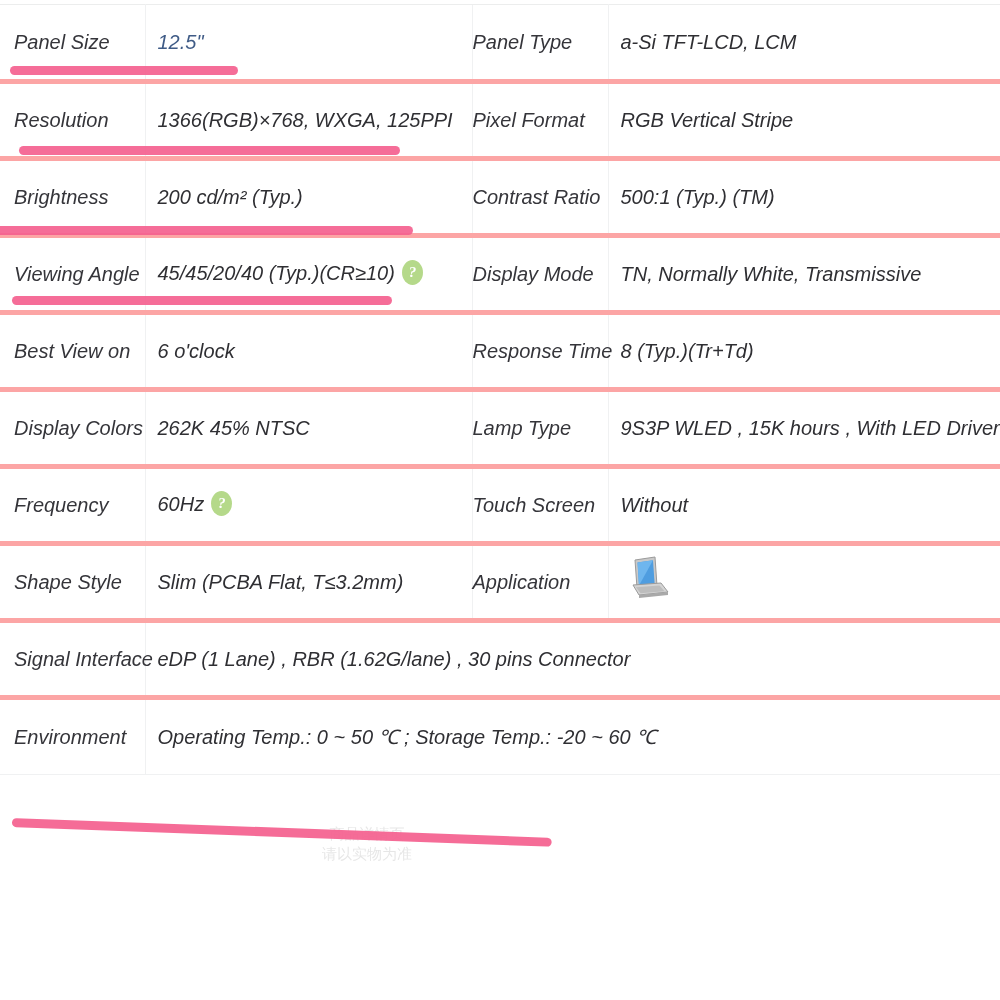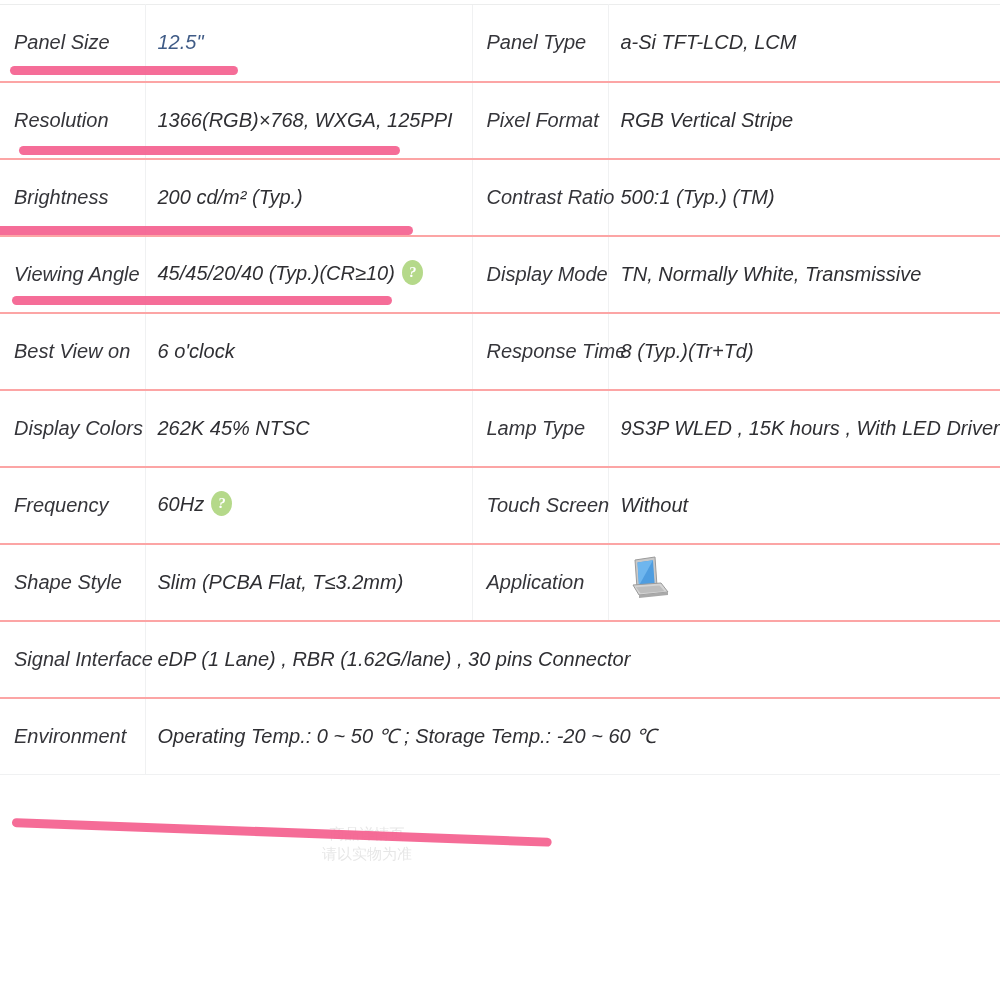--- a/index.html
+++ b/index.html
@@ -32,41 +32,41 @@
     table-layout: fixed;
   }
   table.spec col.c-label1 { width: 145px; }
   table.spec col.c-value1 { width: 327px; }
   table.spec col.c-label2 { width: 136px; }
   table.spec col.c-value2 { width: 392px; }
 
   table.spec tr { height: 77px; font-style: italic; }
 
   table.spec td {
-    border-top: 2px solid #fca5a5;
+    border-top: 5px solid #fca5a5;
     border-bottom: 1px solid #f0f1f2;
     padding: 0 0 0 14px;
     font-size: 20px;
     color: #2f2f33;
     font-weight: 400;
     vertical-align: middle;
     line-height: 1.25;
     white-space: nowrap;
     overflow: visible;
   }
   table.spec td.label {
     border-right: 1px solid #f0f1f2;
     color: #35353a;
   }
   table.spec td.value {
     padding-left: 12px;
   }
   table.spec td.label.l2 {
     border-left: 1px solid #f0f1f2;
-    padding-left: 14px;
+    padding-left: 0;
   }
   table.spec tr:first-child td { border-top: 1px solid #eceded; }
 
   .val-accent { color: #3f5b86; }
 
   
   .help-badge {
     display: inline-block;
     width: 21px;
     height: 25px;

